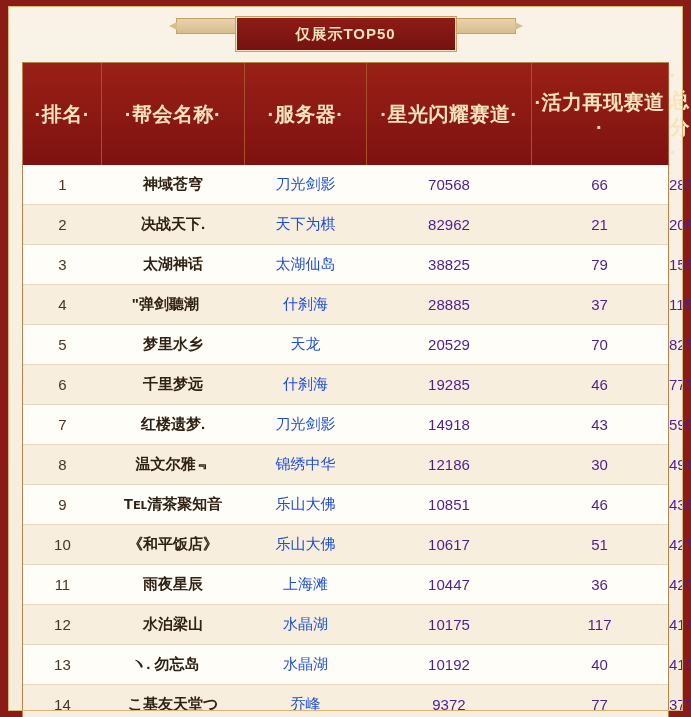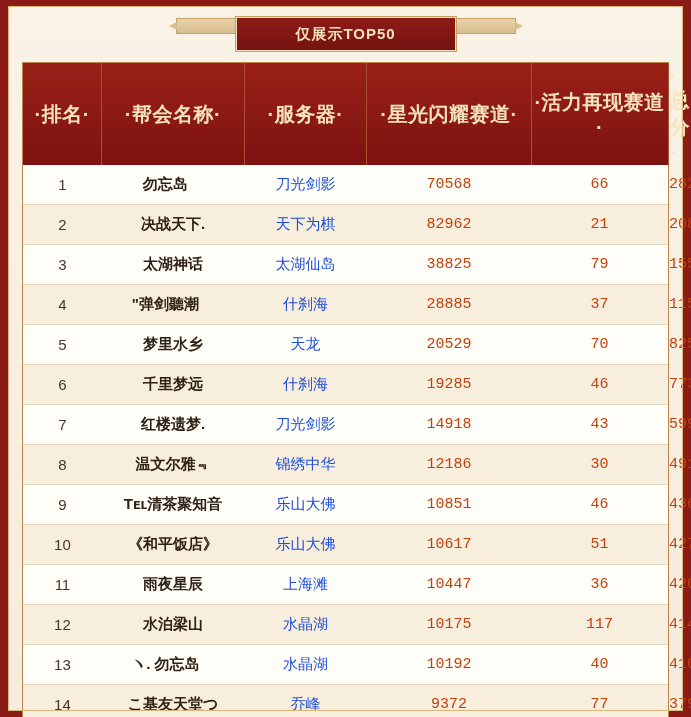--- a/index.html
+++ b/index.html
@@ -113,21 +113,21 @@
     font-size: 15px;
     color: #3a2a1d;
     border-bottom: 1px solid #e6d7bf;
   }
   tbody tr:last-child td { border-bottom: none; }
   tbody tr:nth-child(odd) { background: #fffdf8; }
   tbody tr:nth-child(even) { background: #f8eedd; }
   td.rank { font-size: 15px; color: #4a3522; }
   td.guild { font-weight: bold; color: #2f2114; }
   td.server { color: #1d4ed8; }
-  td.num { color: #c2410c; font-family: Liberation Mono, monospace; }
+  td.num { color: #4c1d95; }
   col.c-rank { width: 72px; }
   col.c-guild { width: 130px; }
   col.c-server { width: 112px; }
   col.c-star { width: 150px; }
   col.c-vigor { width: 125px; }
   col.c-total { width: 0; }
 </style>
 </head>
 <body>
 
@@ -155,21 +155,21 @@
           <th>·帮会名称·</th>
           <th>·服务器·</th>
           <th>·星光闪耀赛道·</th>
           <th>·活力再现赛道·</th>
           <th>·总分·</th>
         </tr>
       </thead>
       <tbody>
         <tr>
           <td class="rank">1</td>
-          <td class="guild">勿忘岛ゝ</td>
+          <td class="guild">神域苍穹</td>
           <td class="server">刀光剑影</td>
           <td class="num">70568</td>
           <td class="num">66</td>
           <td class="num">28267</td>
         </tr>
         <tr>
           <td class="rank">2</td>
           <td class="guild">决战天下.</td>
           <td class="server">天下为棋</td>
           <td class="num">82962</td>

